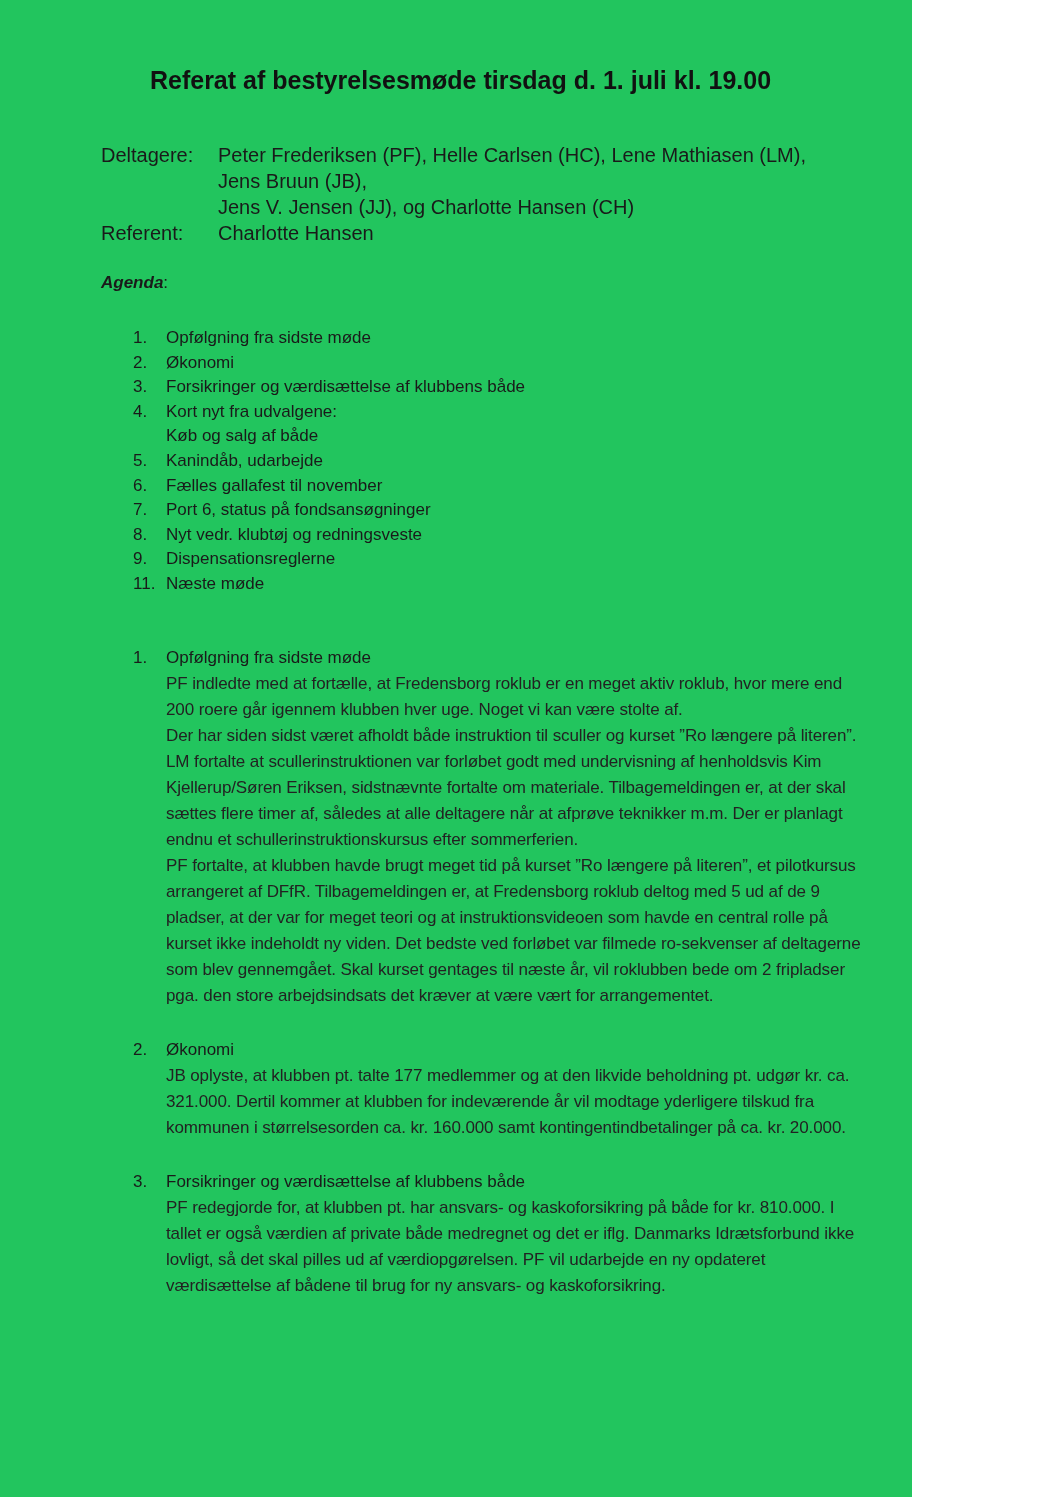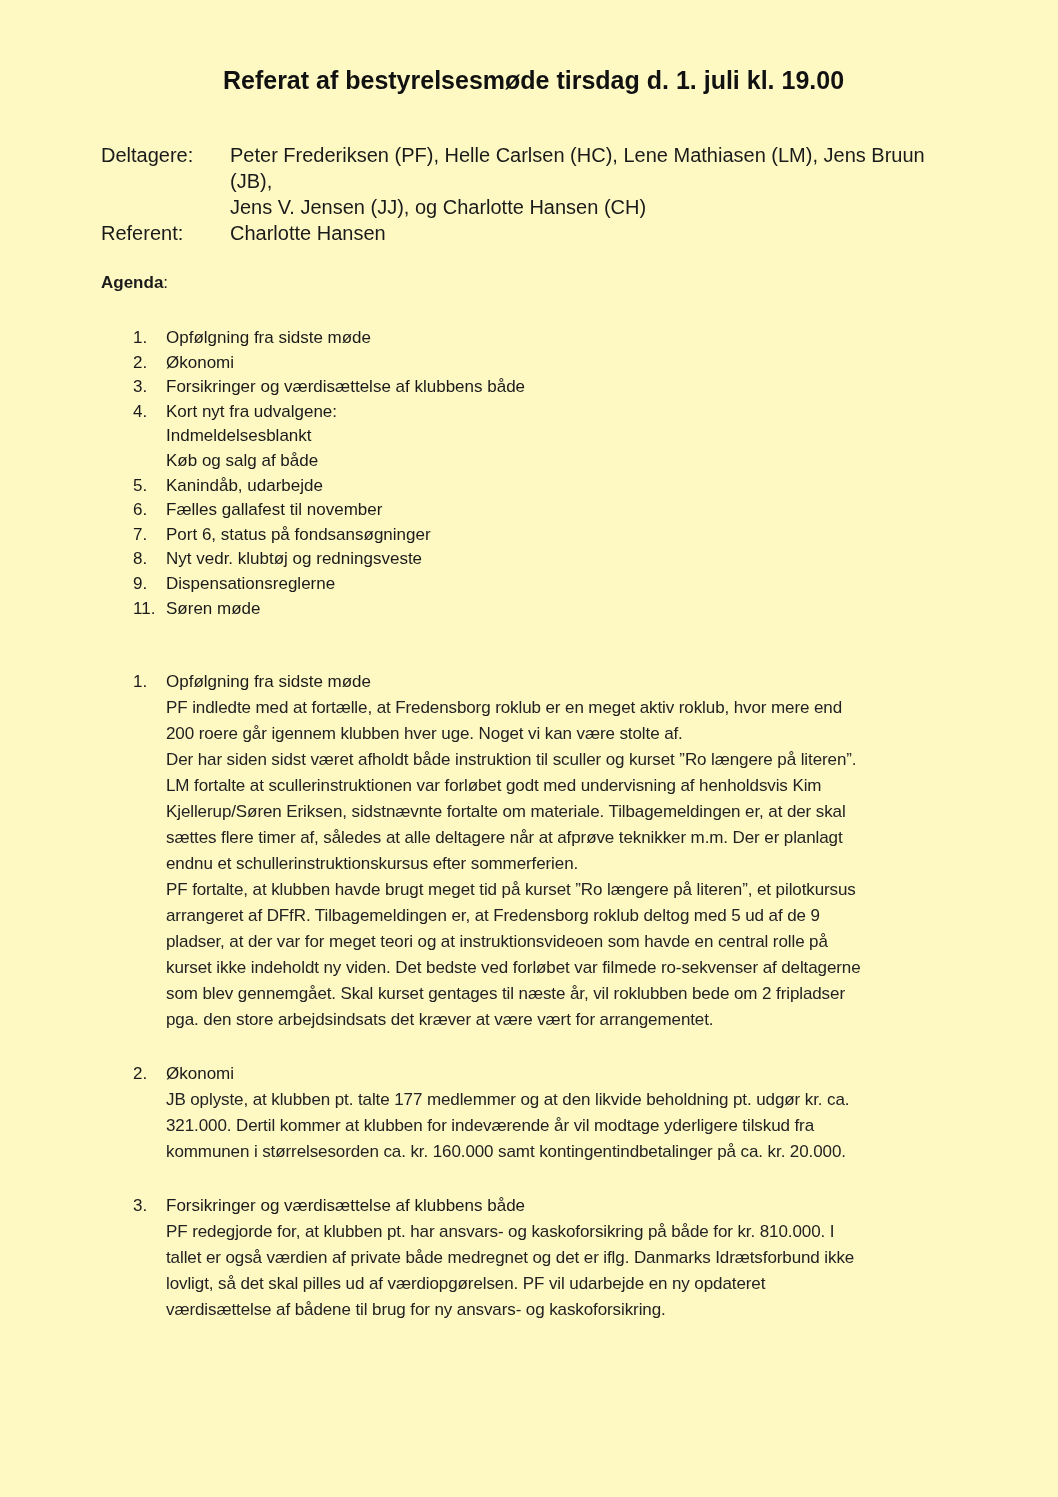--- a/index.html
+++ b/index.html
@@ -9,49 +9,49 @@
   }
   body {
     width: 1058px;
     height: 1497px;
     font-family: "Liberation Sans", sans-serif;
     color: #1a1a1a;
     overflow: hidden;
   }
   .page {
     box-sizing: border-box;
-    width: 1058px;
+    width: 912px;
     height: 1497px;
     padding: 0 92px 0 101px;
-    background: #fef9c3;
+    background: #22c55e;
   }
   .doc-title {
     margin: 0;
     padding-top: 64px;
     text-align: center;
     font-size: 25px;
     line-height: 32px;
     font-weight: bold;
     color: #111111;
   }
   .meta-block {
     margin-top: 46px;
     display: grid;
     grid-template-columns: 117px 1fr;
     font-size: 20px;
     line-height: 26px;
   }
   .meta-label { grid-column: 1; }
-  .meta-value { grid-column: 2; margin-left: 12px; }
+  .meta-value { grid-column: 2; }
   .agenda-heading {
     margin-top: 24px;
     font-size: 17px;
     line-height: 26px;
   }
-  .agenda-heading .bold { font-weight: bold; }
+  .agenda-heading .bold { font-weight: bold; font-style: italic; }
   .agenda-list {
     margin-top: 30px;
     padding-left: 32px;
     font-size: 17px;
     line-height: 24.6px;
   }
   .agenda-row {
     display: flex;
   }
   .agenda-num {
@@ -115,24 +115,20 @@
     <div class="agenda-row">
       <span class="agenda-num">3.</span>
       <span class="agenda-text">Forsikringer og værdisættelse af klubbens både</span>
     </div>
     <div class="agenda-row">
       <span class="agenda-num">4.</span>
       <span class="agenda-text">Kort nyt fra udvalgene:</span>
     </div>
     <div class="agenda-row">
       <span class="agenda-num"></span>
-      <span class="agenda-text">Indmeldelsesblankt</span>
-    </div>
-    <div class="agenda-row">
-      <span class="agenda-num"></span>
       <span class="agenda-text">Køb og salg af både</span>
     </div>
     <div class="agenda-row">
       <span class="agenda-num">5.</span>
       <span class="agenda-text">Kanindåb, udarbejde</span>
     </div>
     <div class="agenda-row">
       <span class="agenda-num">6.</span>
       <span class="agenda-text">Fælles gallafest til november</span>
     </div>
@@ -143,21 +139,21 @@
     <div class="agenda-row">
       <span class="agenda-num">8.</span>
       <span class="agenda-text">Nyt vedr. klubtøj og redningsveste</span>
     </div>
     <div class="agenda-row">
       <span class="agenda-num">9.</span>
       <span class="agenda-text">Dispensationsreglerne</span>
     </div>
     <div class="agenda-row">
       <span class="agenda-num">11.</span>
-      <span class="agenda-text">Søren møde</span>
+      <span class="agenda-text">Næste møde</span>
     </div>
   </div>
 
   <div class="sections">
 
     <div class="section">
       <div class="section-heading">
         <span class="section-num">1.</span>
         <span class="section-title">Opfølgning fra sidste møde</span>
       </div>

